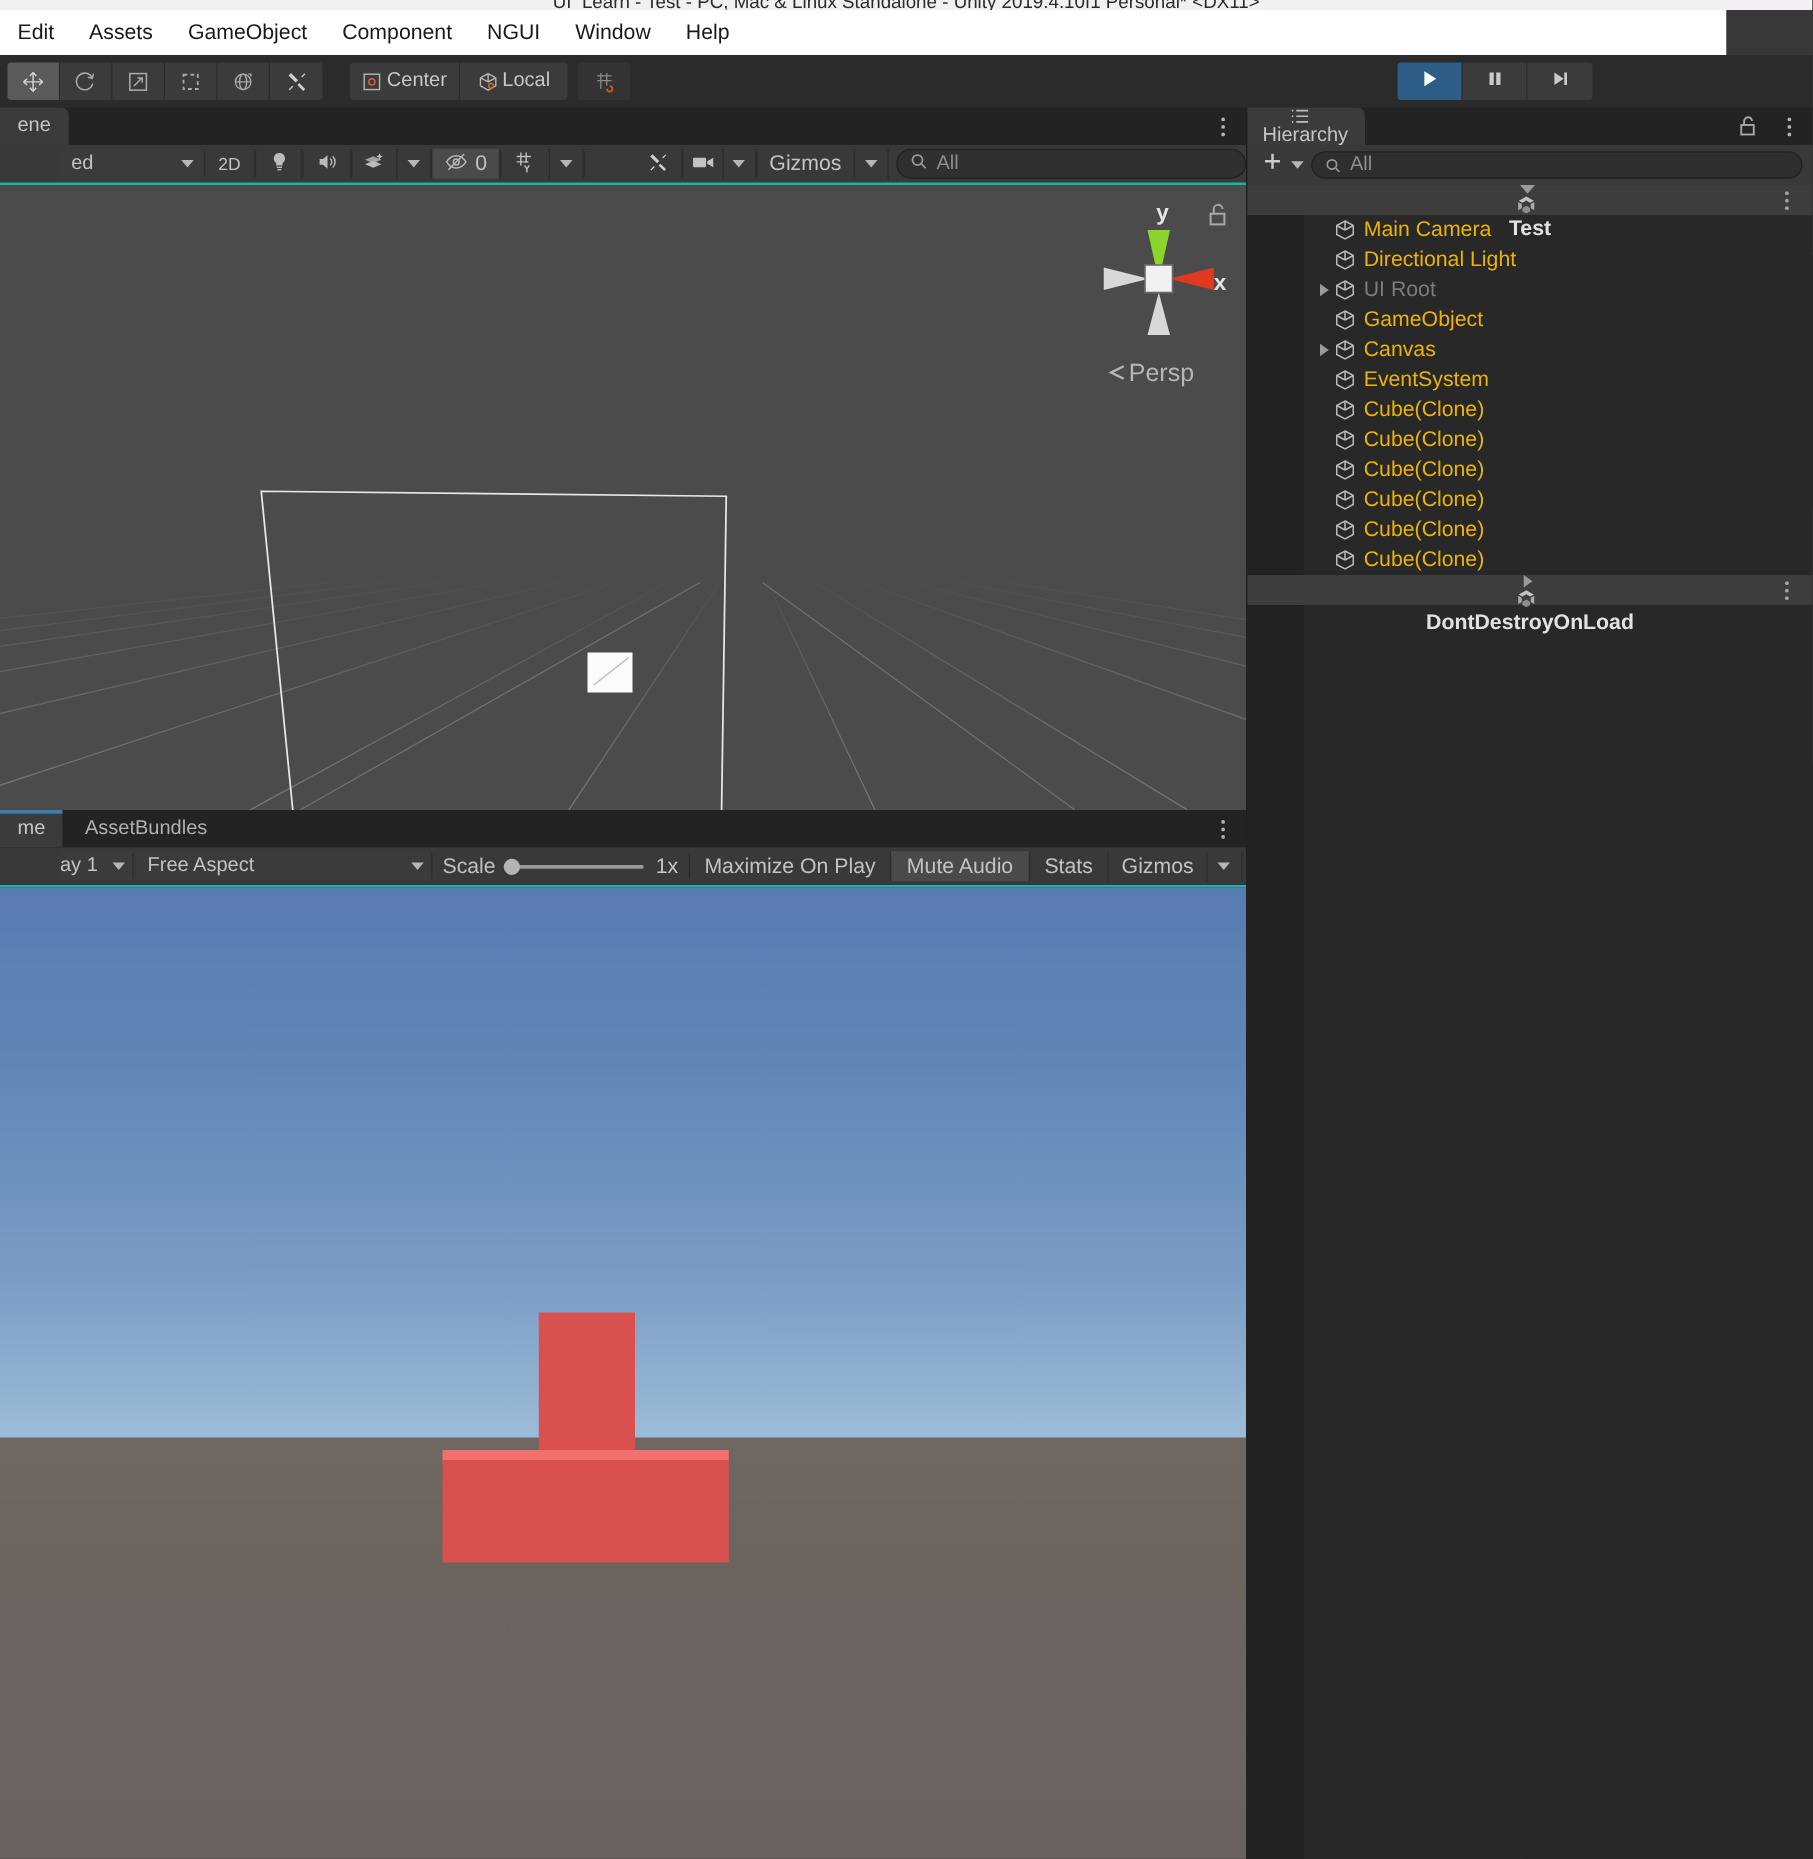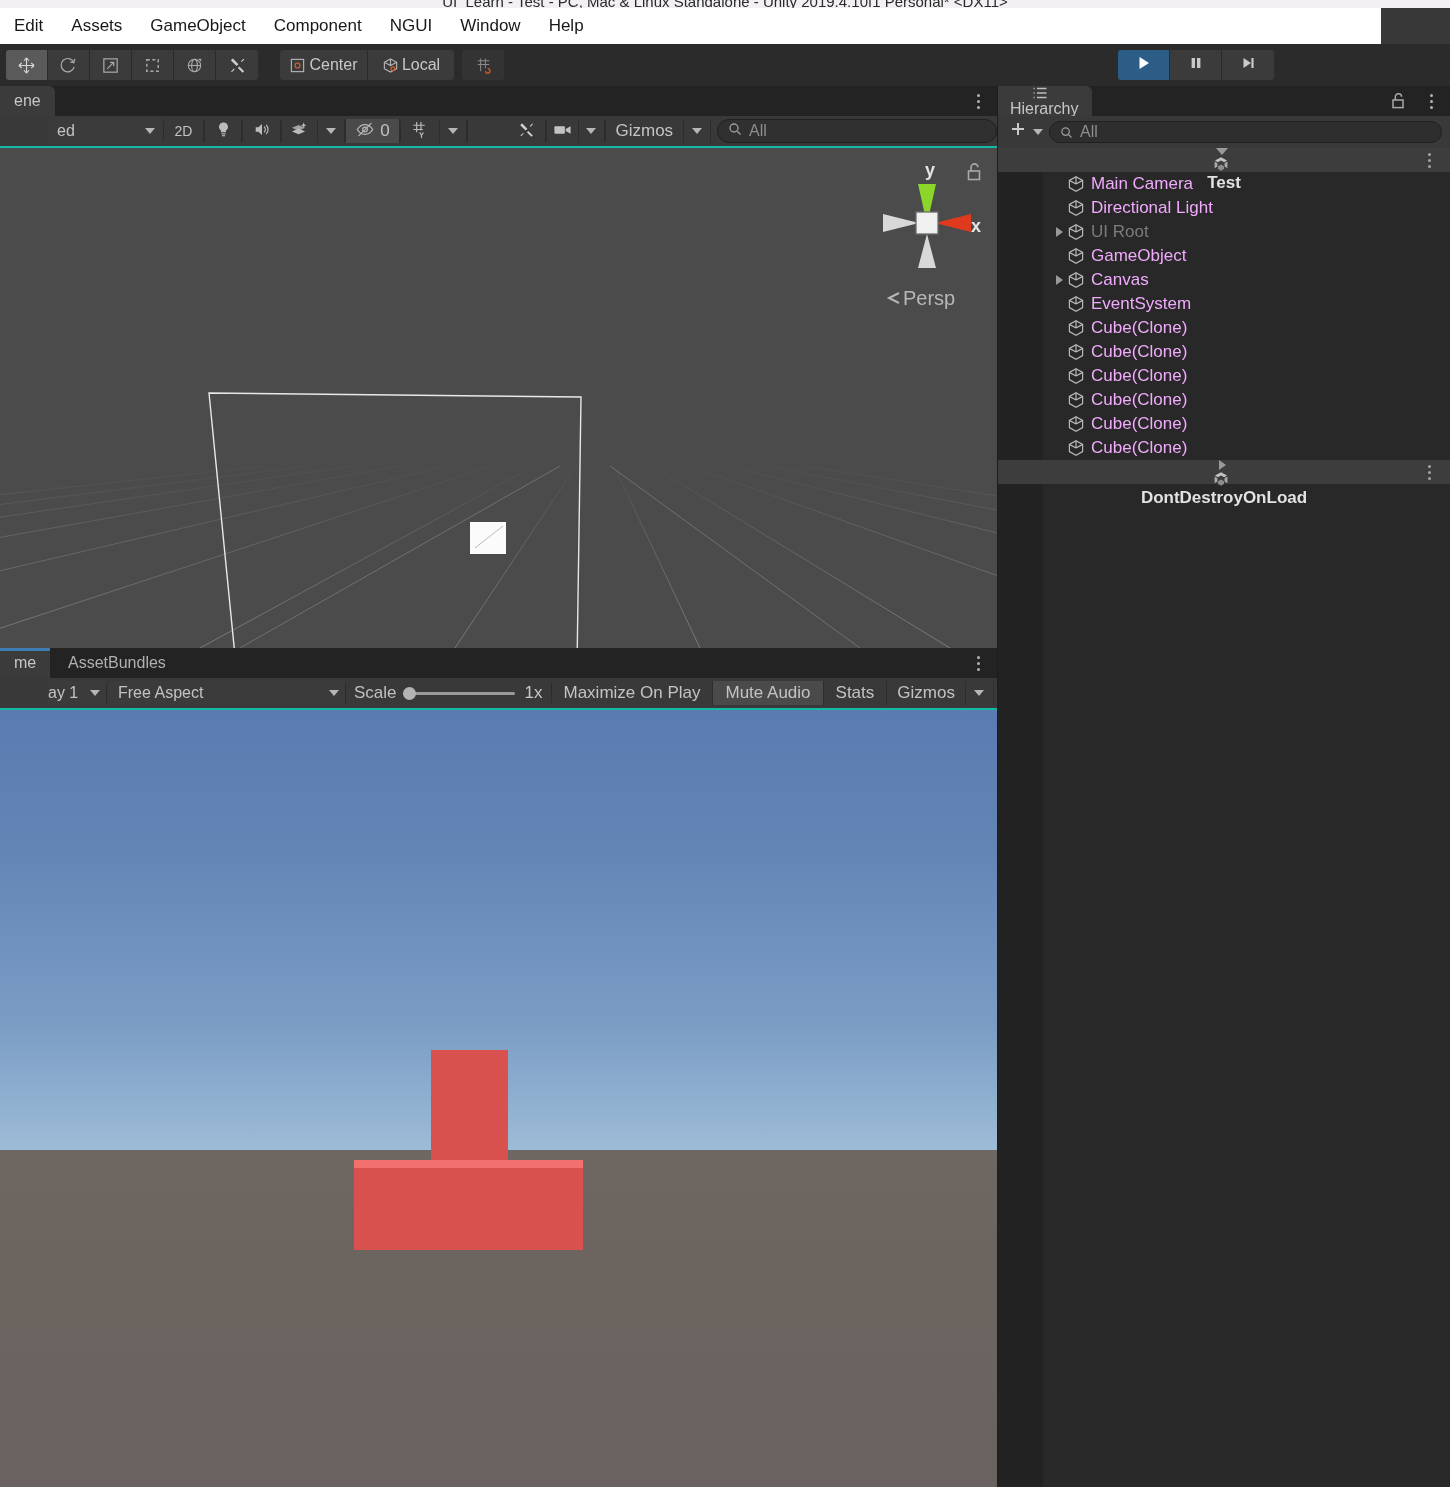--- a/index.html
+++ b/index.html
@@ -172,21 +172,21 @@
     flex: 1; height: 22px; background: #2e2e2e; border: 1px solid #202020;
     border-radius: 11px; display: flex; align-items: center;
     padding: 0 10px; color: #8d8d8d; font-size: 16px;
   }
   #htree { position: absolute; left: 0; top: 62px; right: 0; bottom: 0; background: #282828; }
   #htree .gutter {
     position: absolute; left: 0; top: 0; width: 45px; bottom: 0; background: #222222;
   }
   .hrow {
     position: relative; height: 24px; display: flex; align-items: center;
-    font-size: 17px; color: #f0abfc; cursor: default; white-space: nowrap;
+    font-size: 17px; color: #eab308; cursor: default; white-space: nowrap;
   }
   .hrow.scene { background: #3d3d3d; color: #e2e2e2; font-weight: bold; flex-direction: column; }
   .hrow.dim { color: #7c7c7c; }
   .twisty {
     width: 0; height: 0; margin-right: 4px;
     border-top: 5px solid transparent; border-bottom: 5px solid transparent;
     border-left: 7px solid #9a9a9a;
   }
   .twisty.open {
     border-left: 6px solid transparent; border-right: 6px solid transparent;

